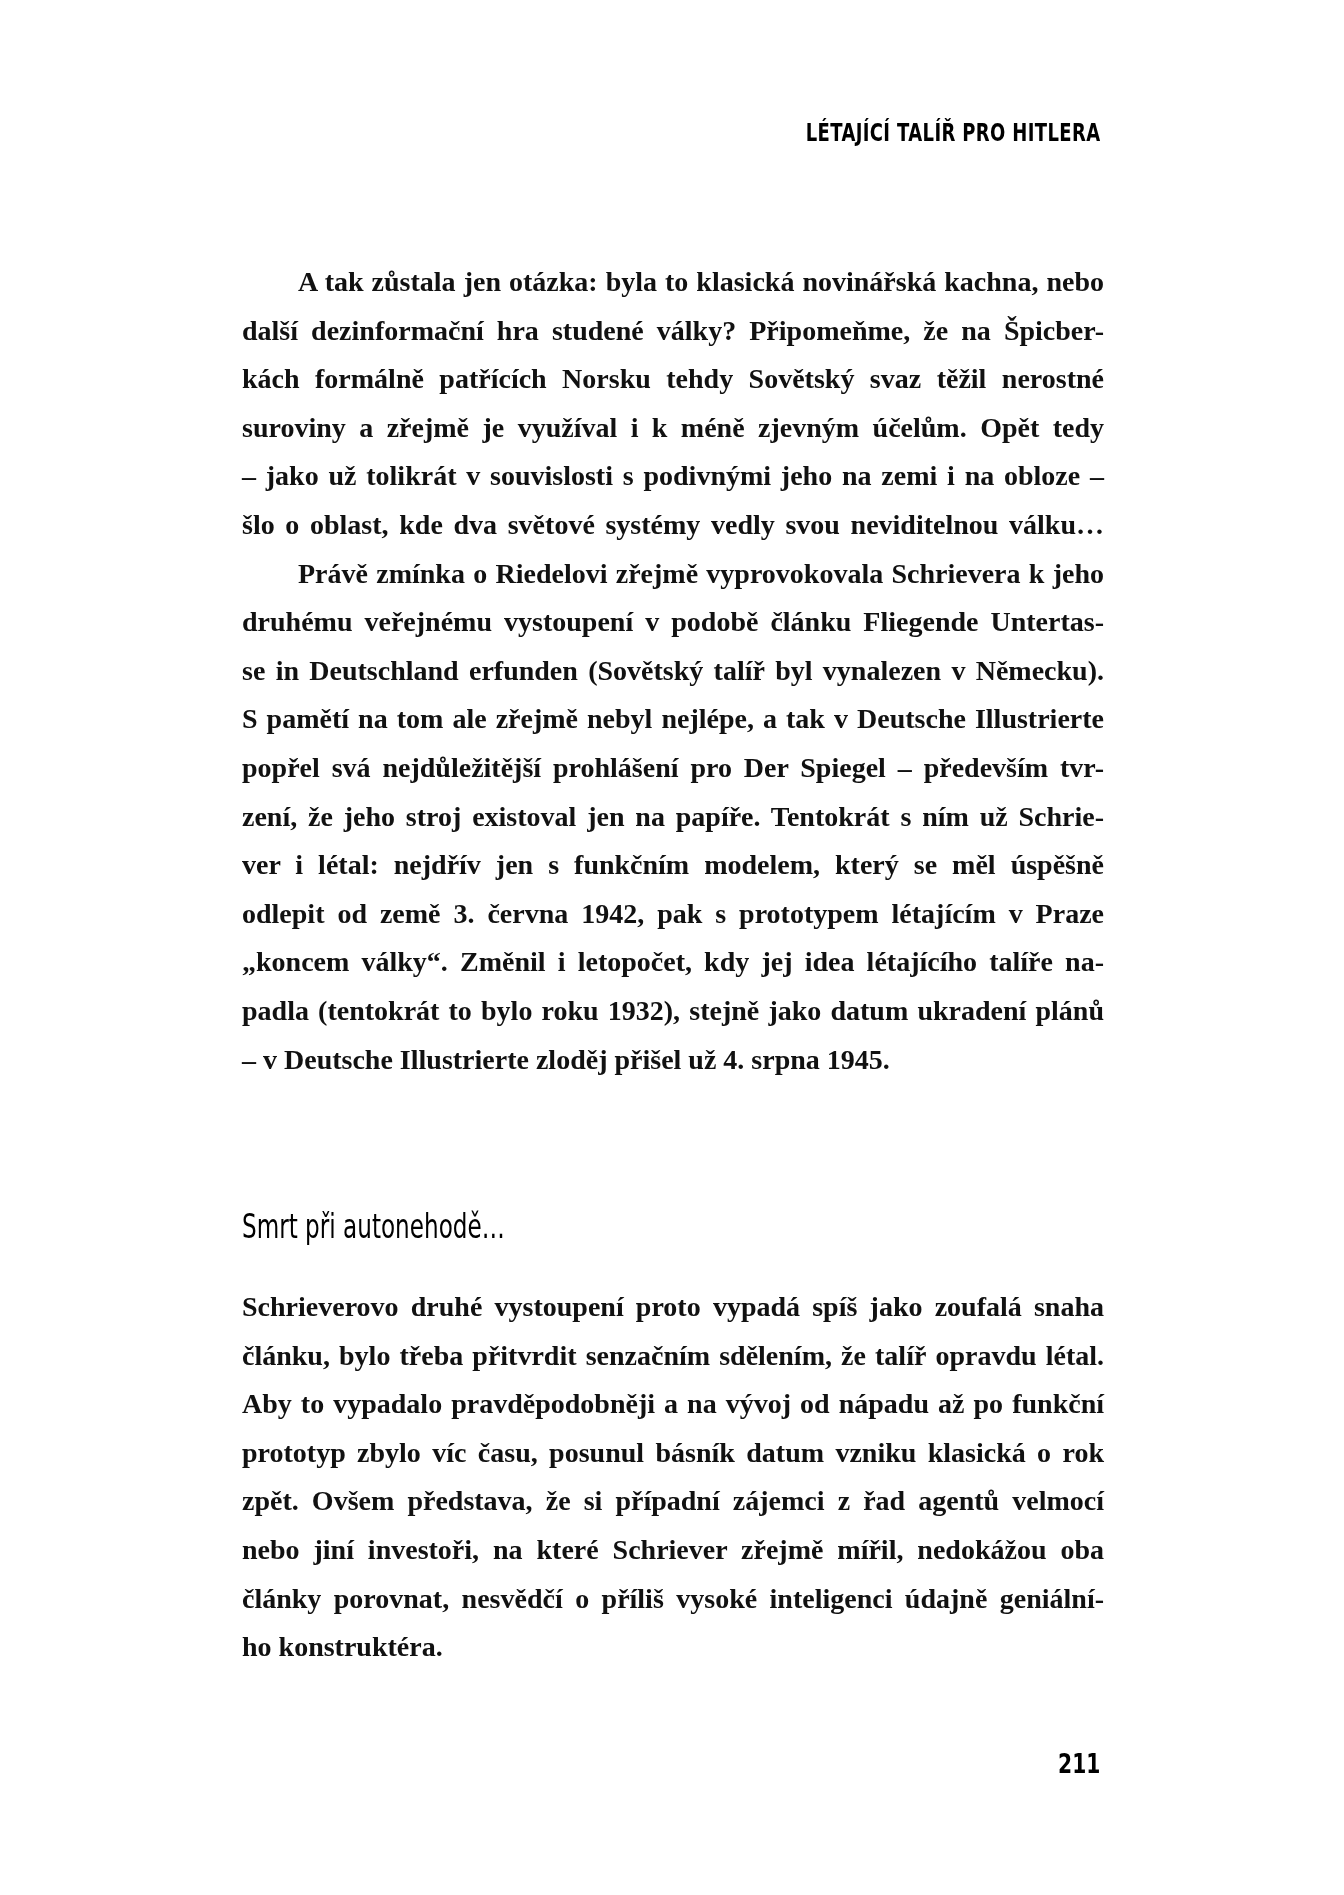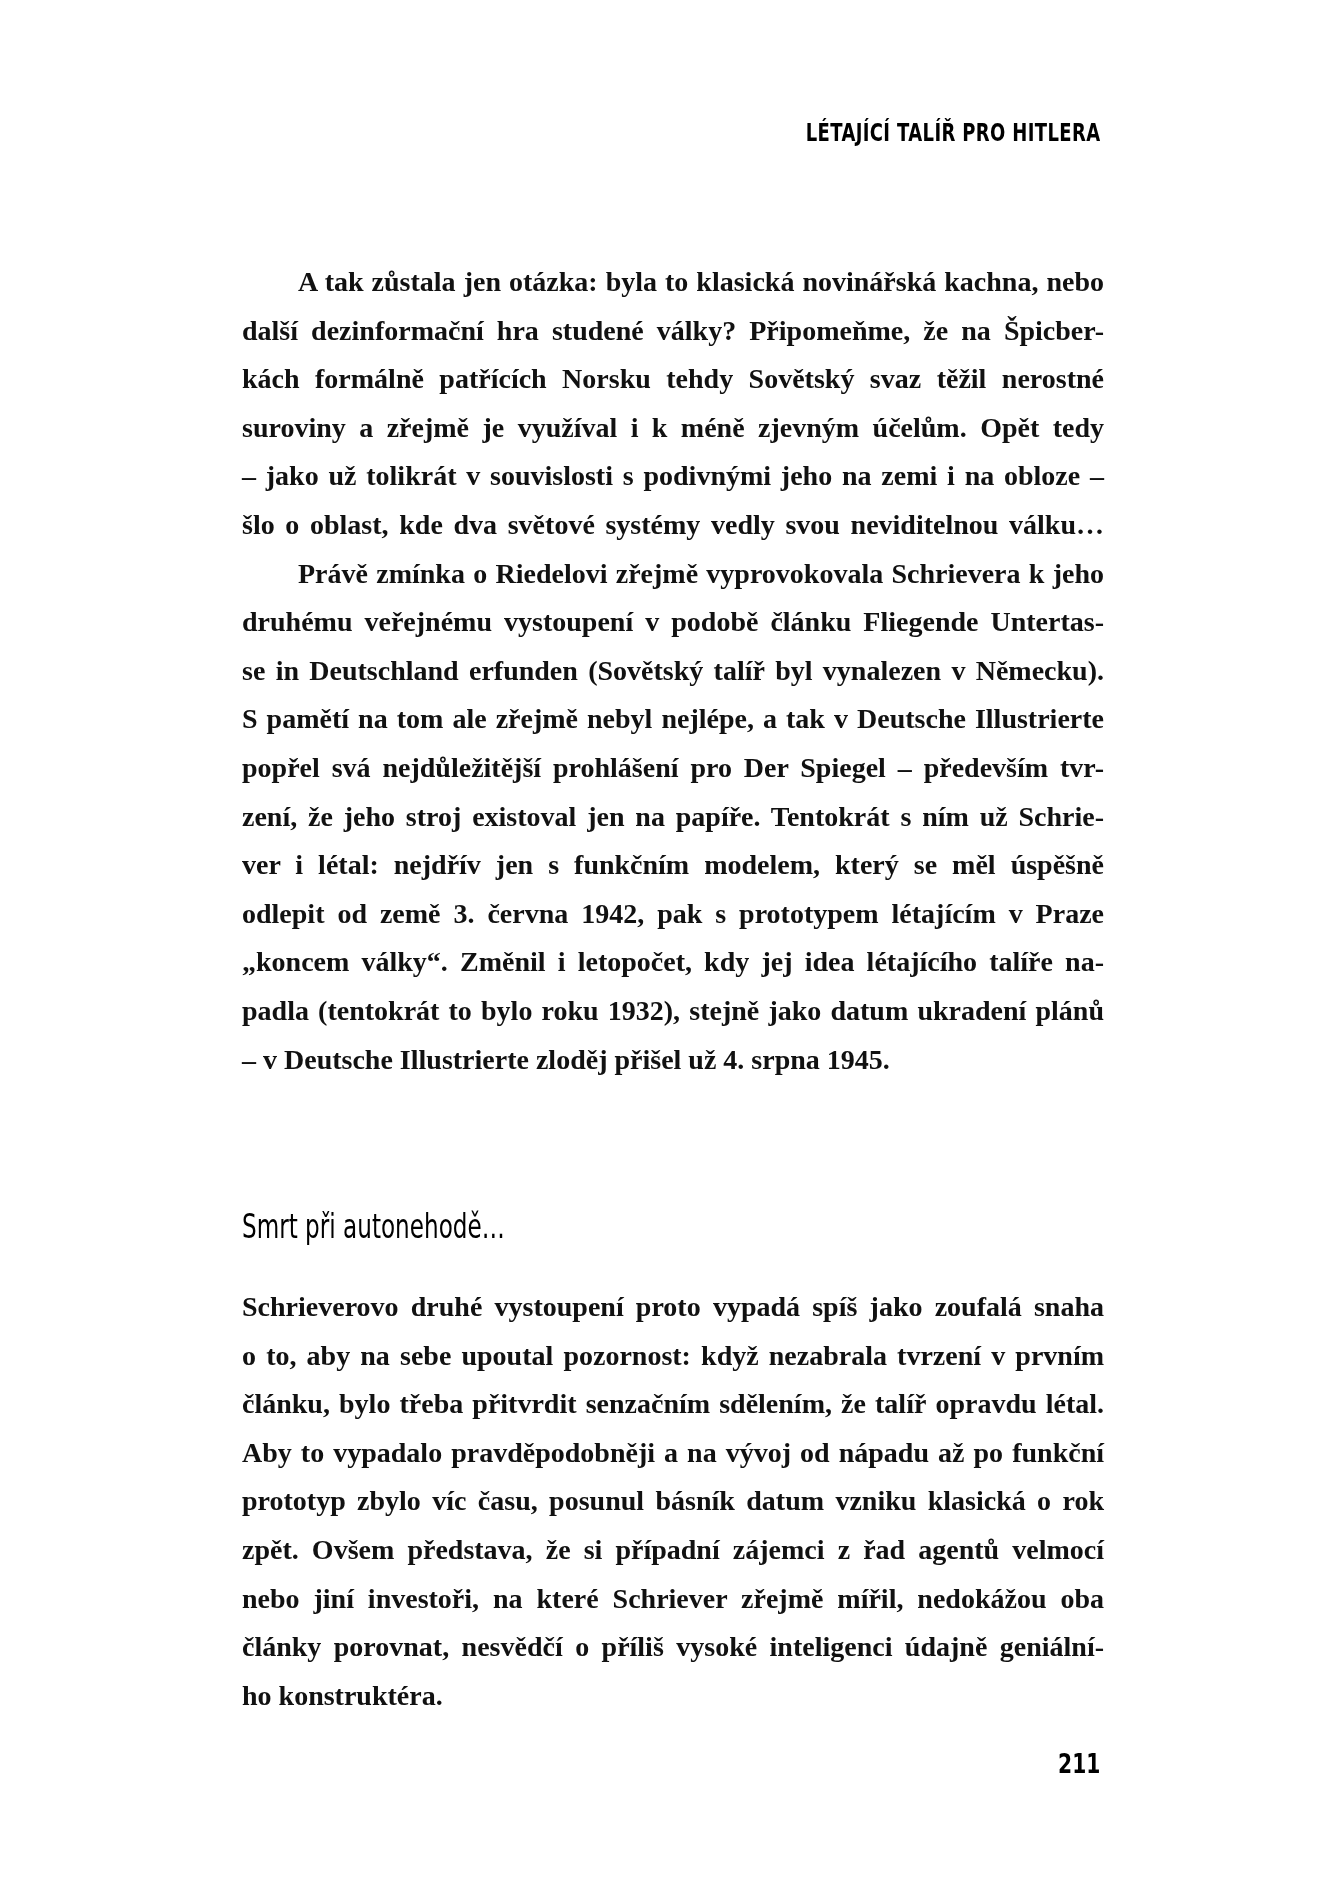--- a/index.html
+++ b/index.html
@@ -59,21 +59,20 @@
     <span class="line">padla (tentokrát to bylo roku 1932), stejně jako datum ukradení plánů</span>
     <span class="line last">– v Deutsche Illustrierte zloděj přišel už 4. srpna 1945.</span>
   </div>
 </div>
 
 <h2 class="section-heading">Smrt při autonehodě…</h2>
 
 <div class="body-text" id="block2">
   <div>
     <span class="line">Schrieverovo druhé vystoupení proto vypadá spíš jako zoufalá snaha</span>
-    <span class="line">o to, aby na sebe upoutal pozornost: když nezabrala tvrzení v prvním</span>
     <span class="line">článku, bylo třeba přitvrdit senzačním sdělením, že talíř opravdu létal.</span>
     <span class="line">Aby to vypadalo pravděpodobněji a na vývoj od nápadu až po funkční</span>
     <span class="line">prototyp zbylo víc času, posunul básník datum vzniku klasická o rok</span>
     <span class="line">zpět. Ovšem představa, že si případní zájemci z řad agentů velmocí</span>
     <span class="line">nebo jiní investoři, na které Schriever zřejmě mířil, nedokážou oba</span>
     <span class="line">články porovnat, nesvědčí o příliš vysoké inteligenci údajně geniální-</span>
     <span class="line last">ho konstruktéra.</span>
   </div>
 </div>
 

